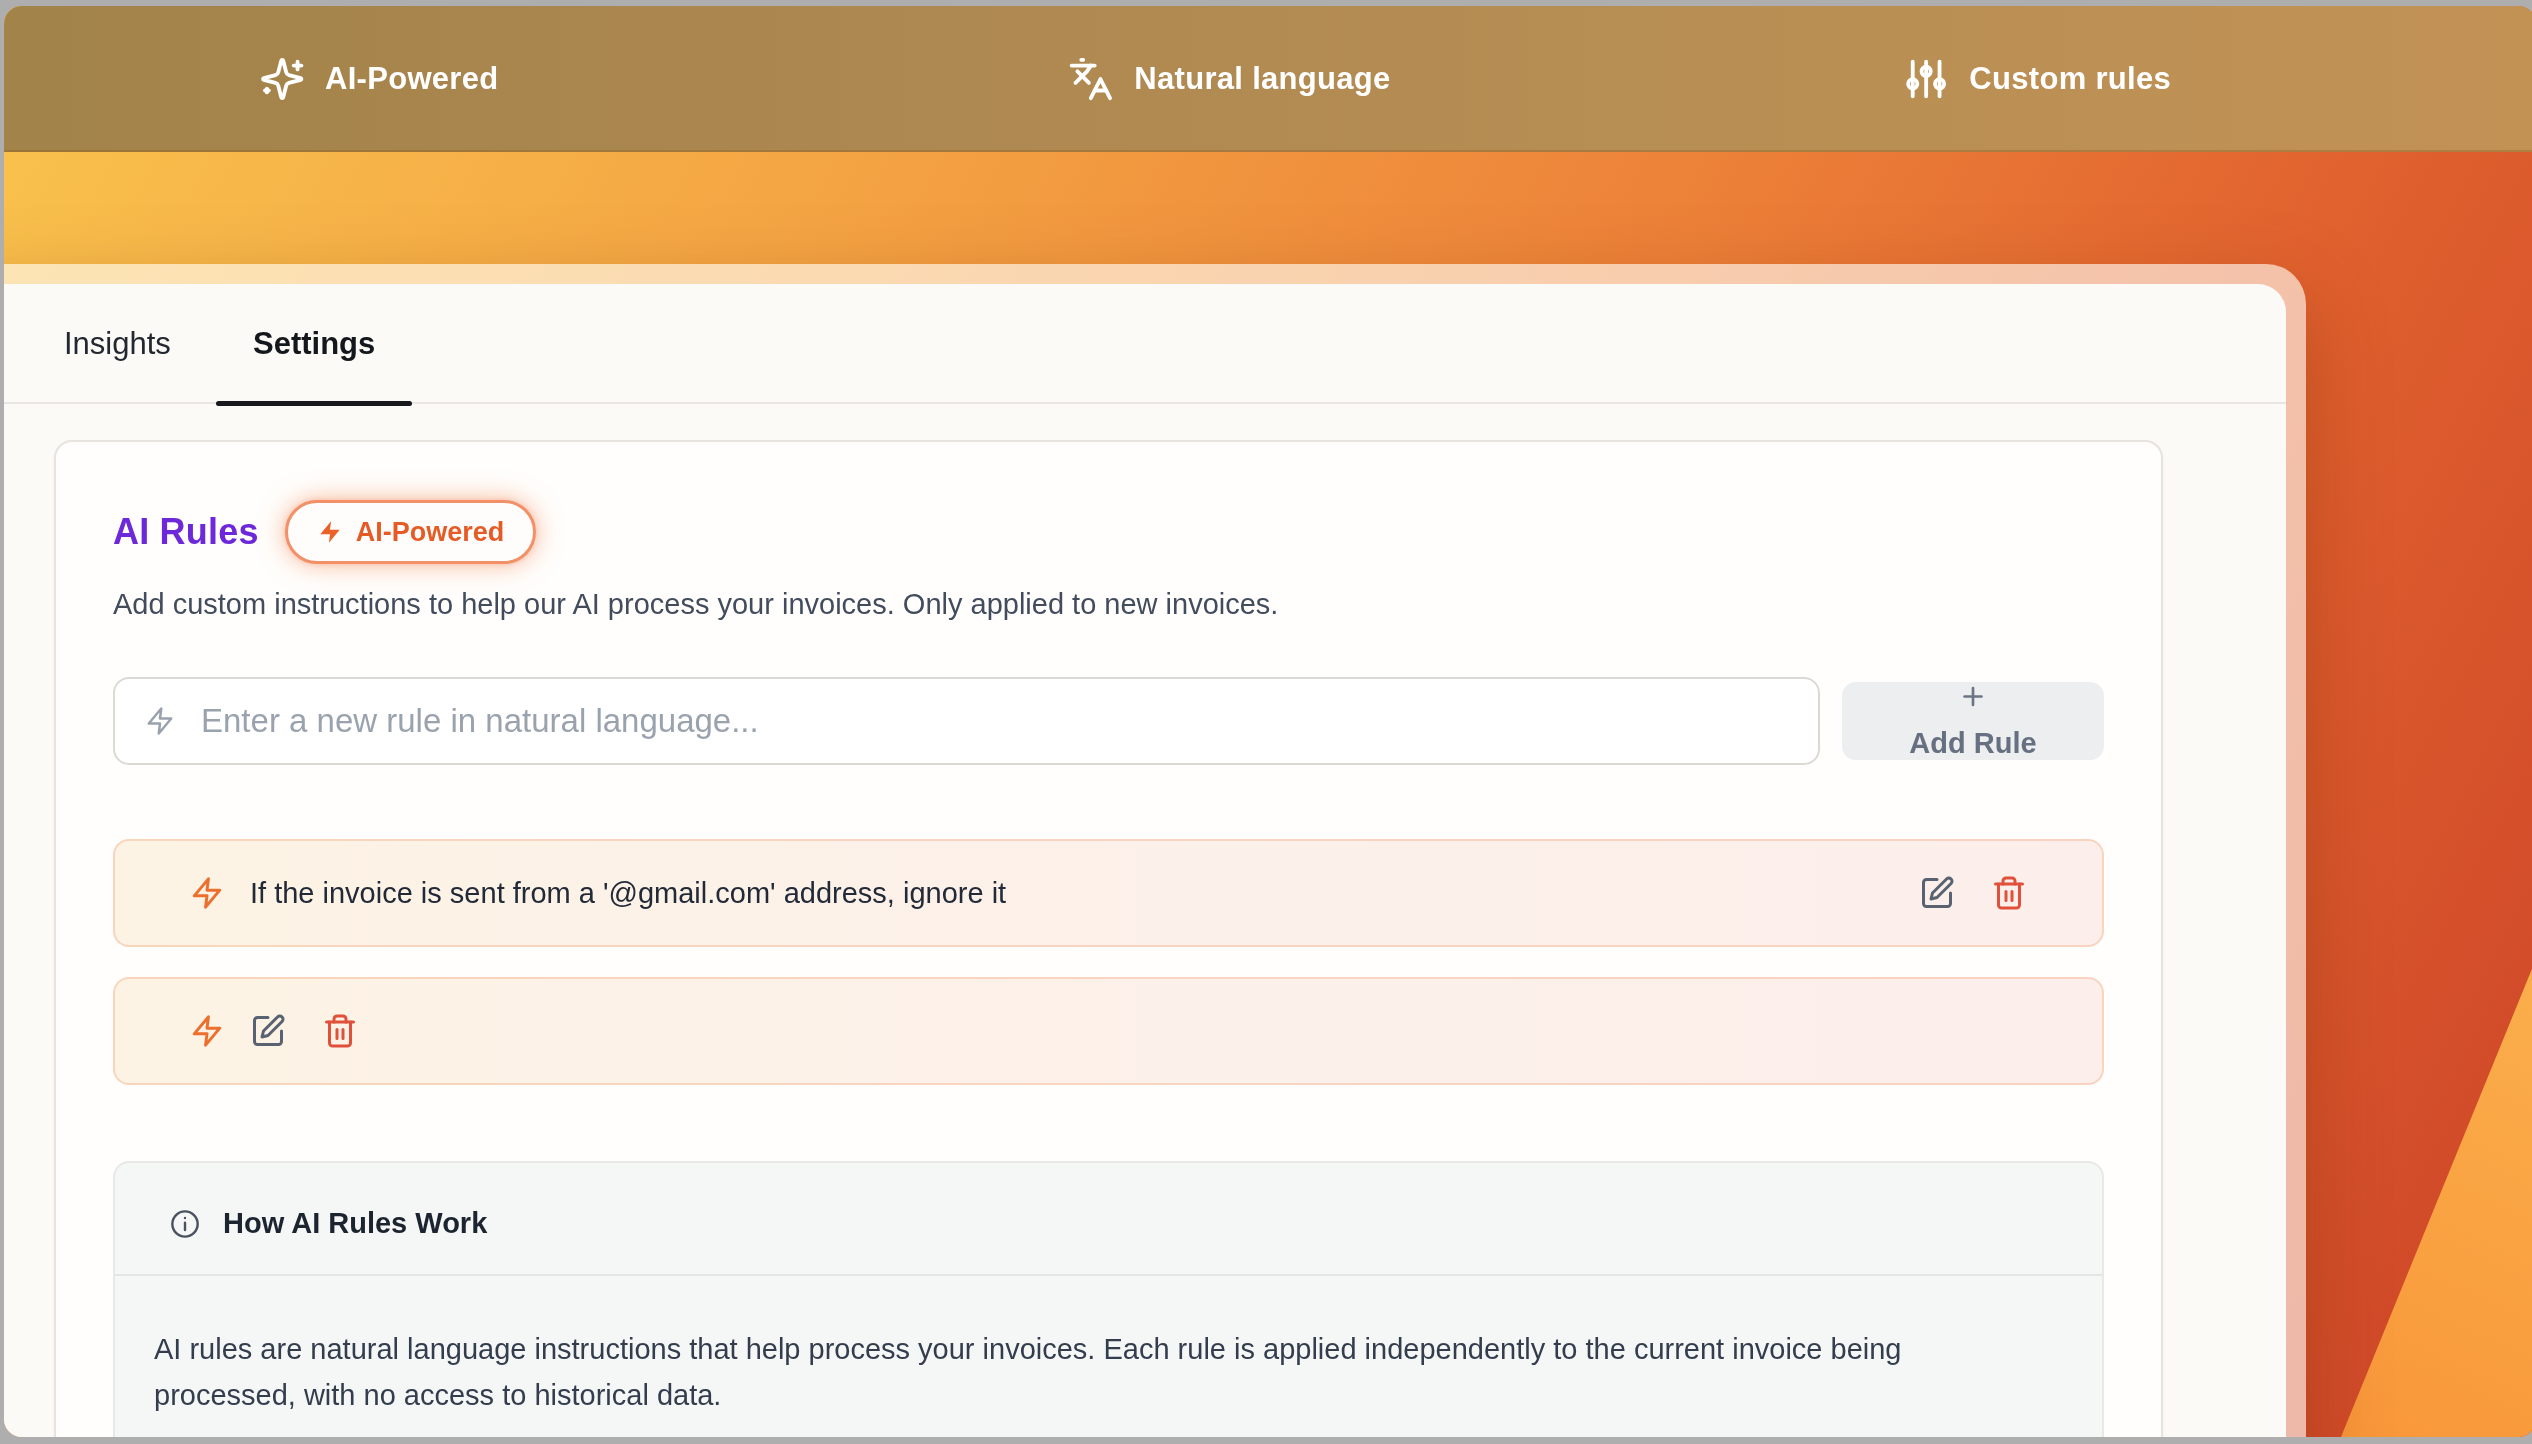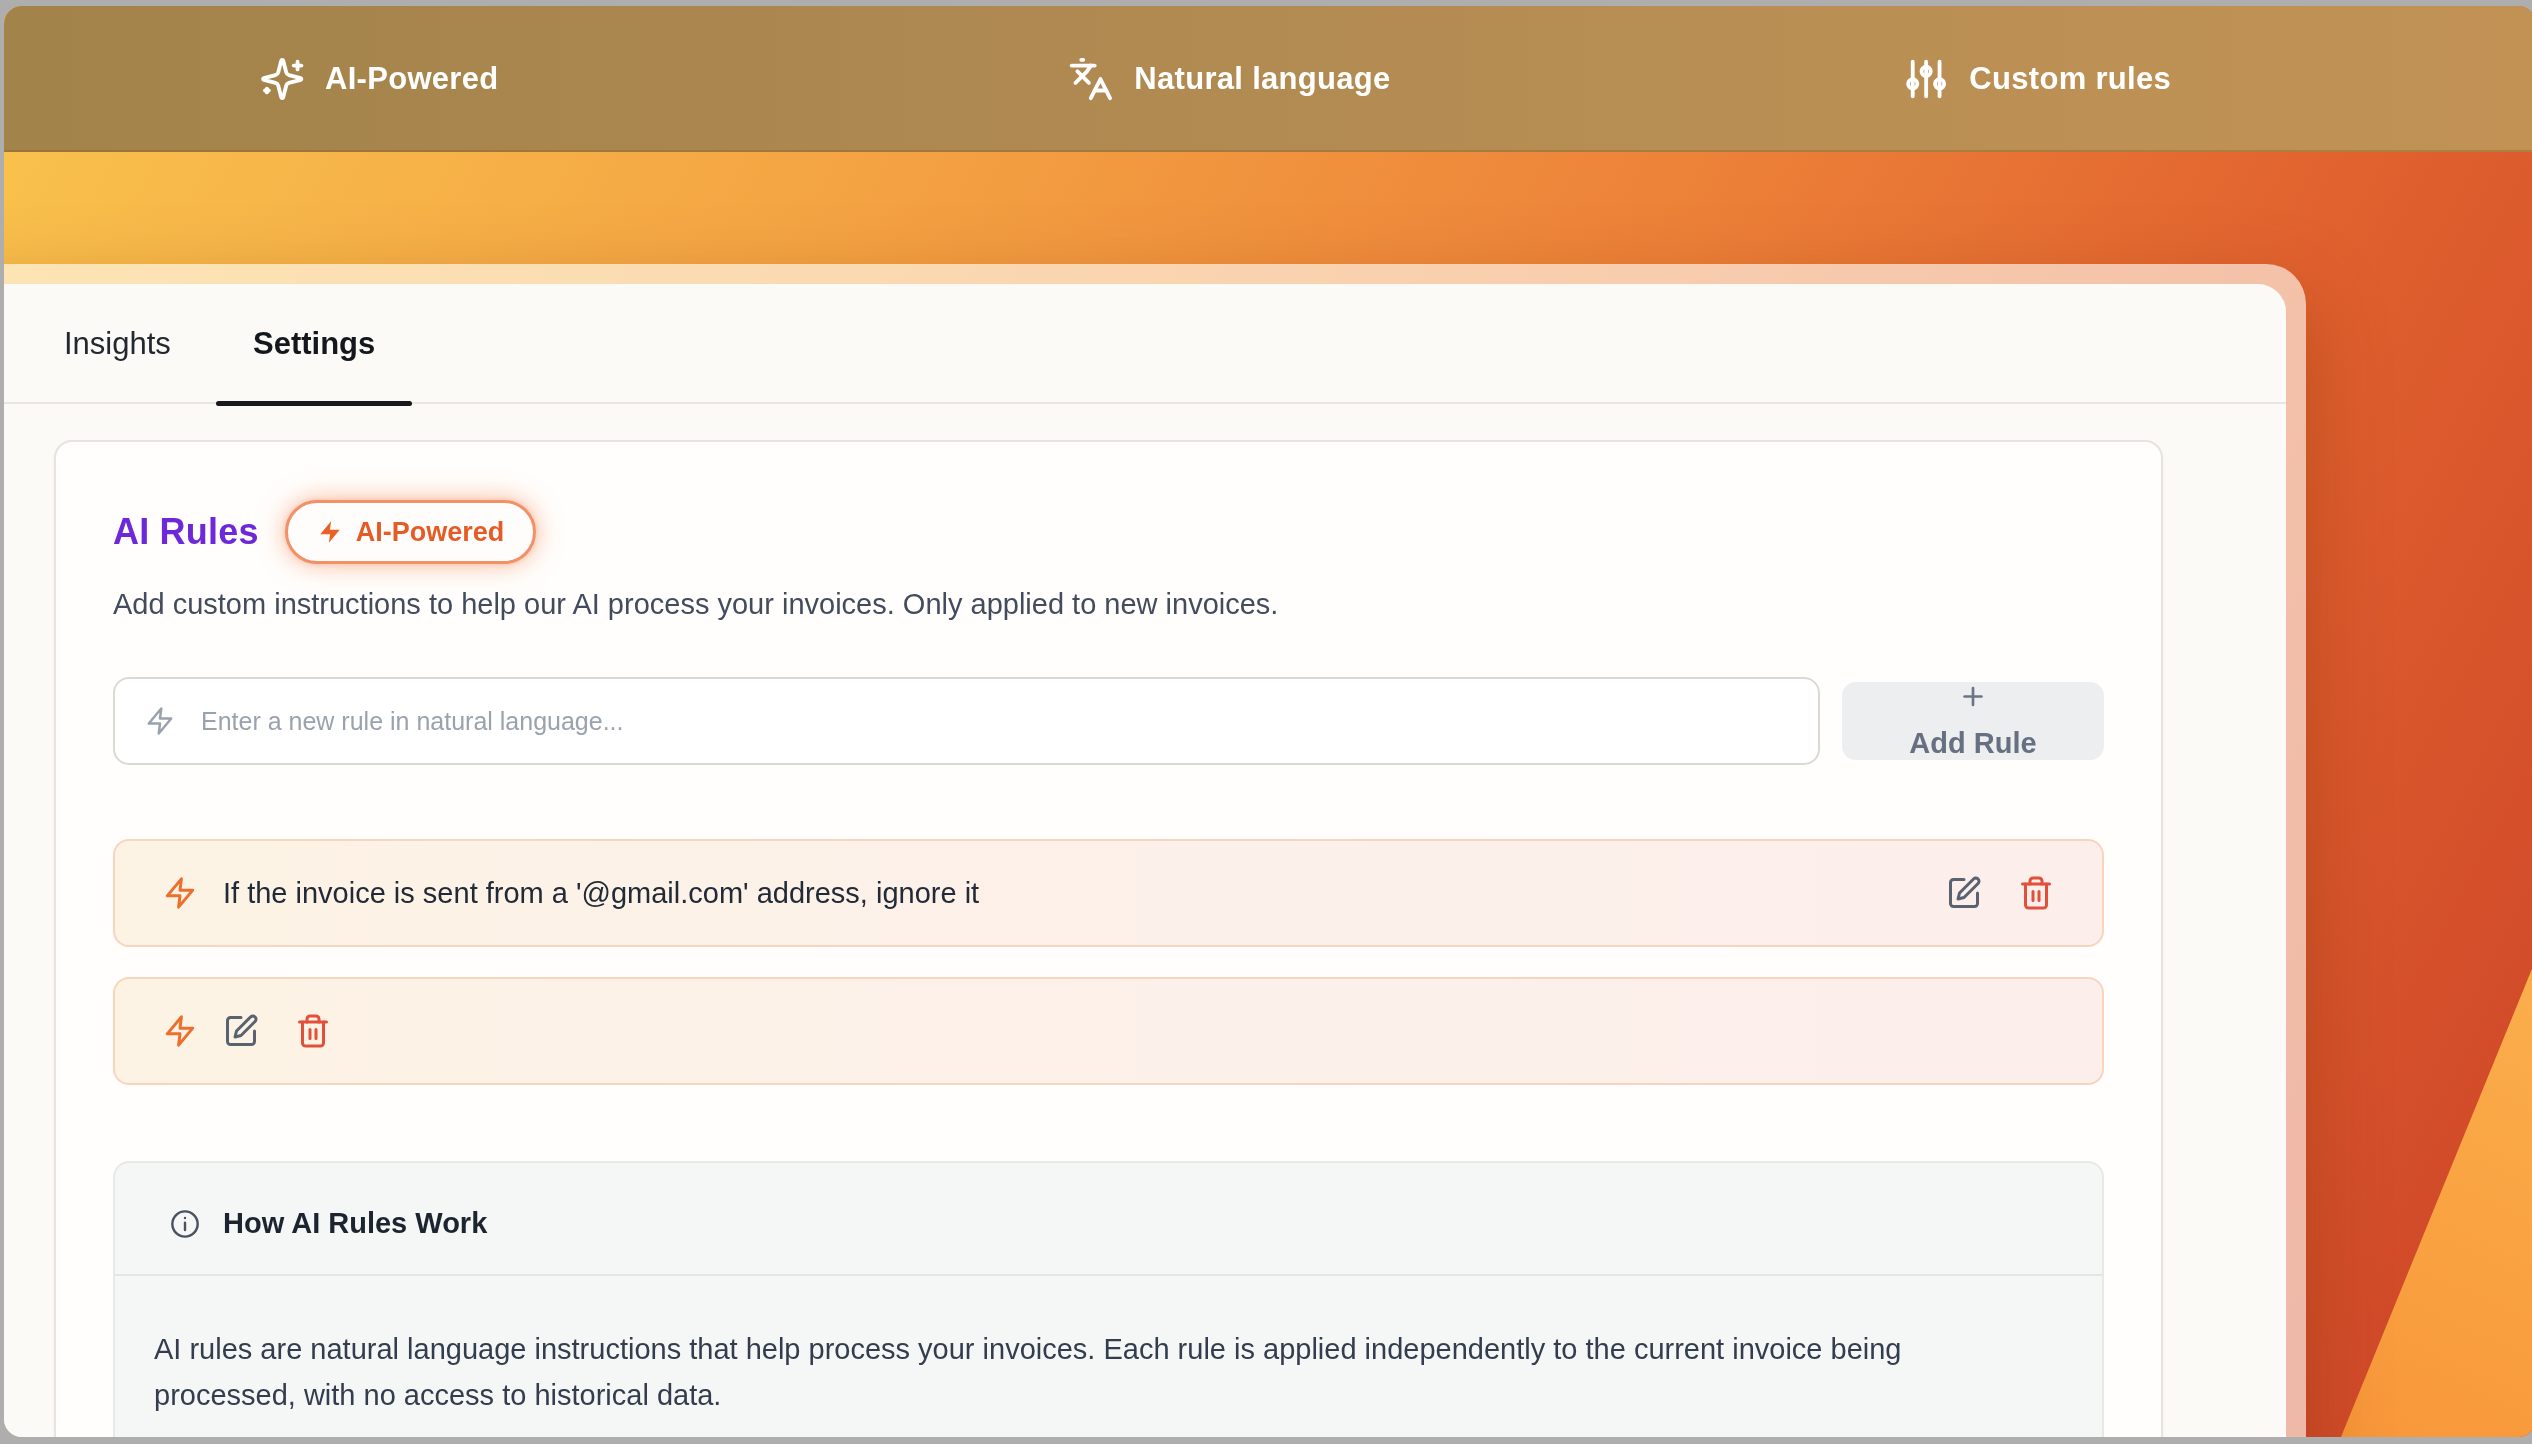--- a/index.html
+++ b/index.html
@@ -53,31 +53,31 @@
       box-shadow:0 0 26px rgba(243,126,72,.55), 0 0 5px rgba(243,126,72,.3); }
   .badge svg { width:26px; height:26px; fill:#ea6228; }
 
   .card-desc { margin-top:24px; font-size:29px; color:#424c5d; }
 
   .input-row { margin-top:56px; display:flex; align-items:center; gap:22px; }
   .rule-input-wrap { flex:1; height:88px; background:#ffffff; border:2px solid #dbd9d4;
       border-radius:16px; display:flex; align-items:center; padding:0 30px; gap:26px; }
   .rule-input-wrap svg { width:30px; height:30px; stroke:#9aa2ae; fill:none; stroke-width:2; stroke-linejoin:round; flex:0 0 auto; }
   .rule-input { flex:1; border:none; outline:none; background:transparent;
-      font-family:"Liberation Sans", sans-serif; font-size:25px; color:#000000; }
+      font-family:"Liberation Sans", sans-serif; font-size:33px; color:#000000; }
   .rule-input::placeholder { color:#9aa2ae; }
   .add-btn { width:262px; height:78px; border:none; border-radius:14px; background:#eceeF0;
       color:#667080; font-family:"Liberation Sans", sans-serif; font-size:29px; font-weight:600;
       display:flex; align-items:center; justify-content:center; gap:16px; cursor:pointer;flex-direction:column; }
   .add-btn svg { width:30px; height:30px; stroke:#6b7585; fill:none; stroke-width:2.2; stroke-linecap:round; }
 
   .rules-list { margin-top:74px; }
   .rule-row { height:108px; border:2px solid rgba(242,153,103,.32); border-radius:16px;
       background:linear-gradient(90deg,#fdf3e4 0%,#fcf0ea 55%,#fcefeb 100%);
-      display:flex; align-items:center; padding:0 48px; gap:26px; margin-bottom:30px; }
+      display:flex; align-items:center; padding:0 75px; gap:26px; margin-bottom:30px; }
   .rule-row .bolt { width:34px; height:34px; stroke:#ec6f2d; fill:none; stroke-width:2.1; stroke-linejoin:round; flex:0 0 auto; }
   .rule-text { flex:1; font-size:29px; color:#222a38; }
   .rule-actions { display:flex; align-items:center; gap:36px; }
   .icon-btn { background:none; border:none; cursor:pointer; padding:0; line-height:0; }
   .icon-btn svg { width:36px; height:36px; fill:none; stroke-width:2; stroke-linecap:round; stroke-linejoin:round; }
   .edit-btn svg { stroke:#596270; }
   .del-btn  svg { stroke:#e0503a; }
 
   .info-panel { margin-top:76px; background:#f5f6f6; border:2px solid #e8e8e6; border-radius:16px; }
   .info-header { display:flex; align-items:center; gap:22px; padding:44px 54px 34px 54px;

